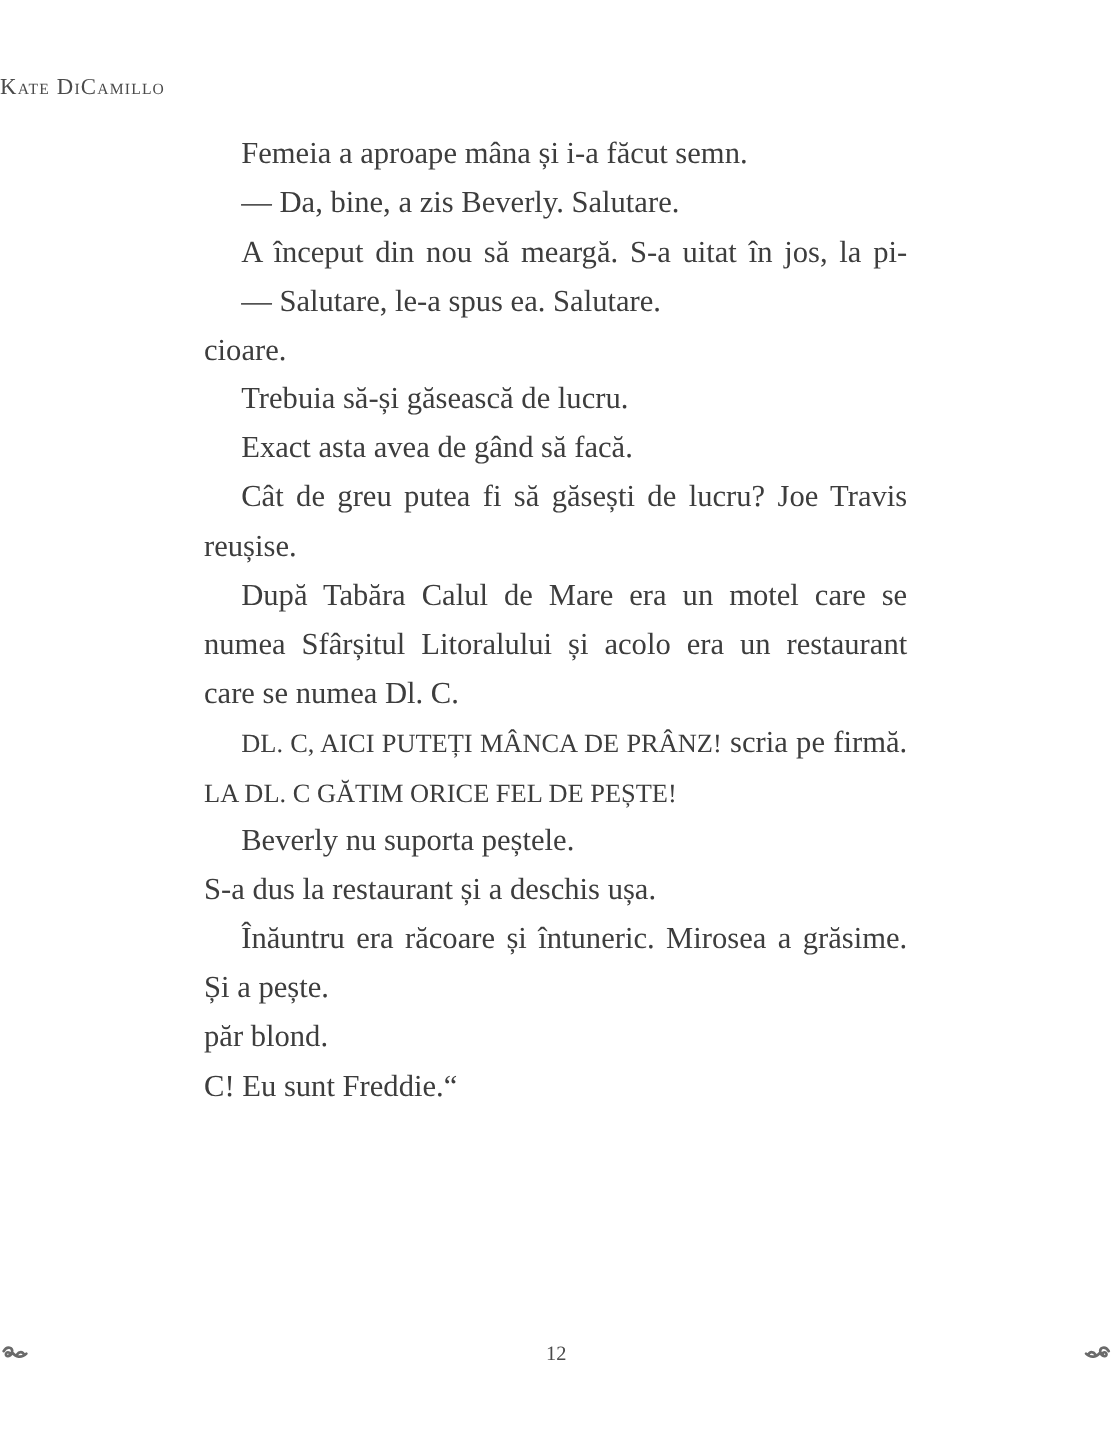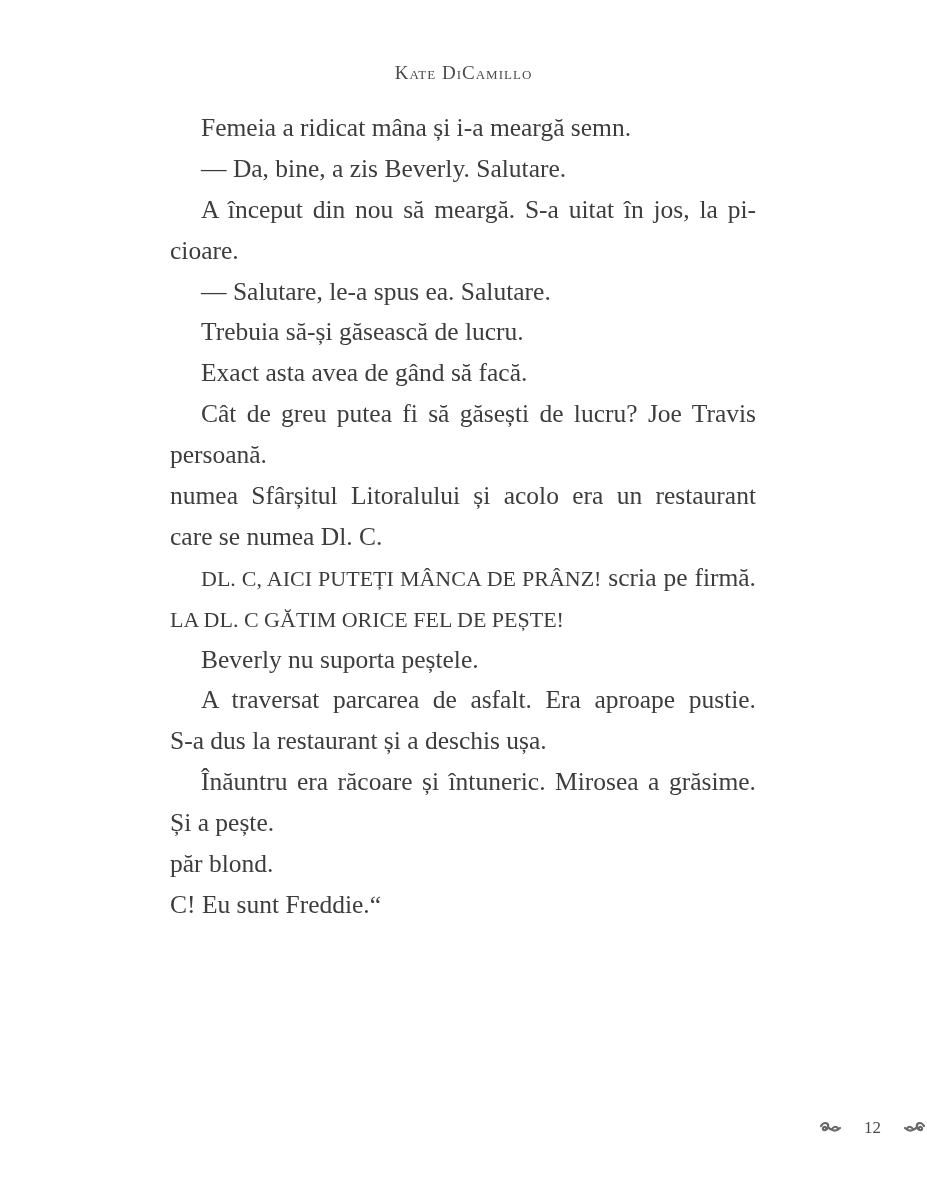--- a/index.html
+++ b/index.html
@@ -13,21 +13,20 @@
       position: relative;
       overflow: hidden;
       font-family: "Liberation Serif", "DejaVu Serif", serif;
       color: #3d3d3d;
     }
     .running-head {
       position: absolute;
       top: 62px;
       left: 0;
       width: 927px;
-      text-align: center;
       font-size: 19px;
       letter-spacing: 1px;
       font-variant: small-caps;
       color: #4a4a4a;
     }
     .text-block {
       position: absolute;
       top: 108px;
       left: 170px;
       width: 586px;
@@ -44,54 +43,54 @@
       text-align: justify;
       text-align-last: justify;
     }
     .line .smallcaps { font-size: 22px; }
     .folio {
       position: absolute;
       top: 1118px;
       left: 0;
       width: 927px;
       display: flex;
-      justify-content: flex-end;
+      justify-content: space-between;
       align-items: center;
       gap: 22px;
       color: #4a4a4a;
       font-size: 17px;
     }
     .orn {
       width: 24px;
       height: 16px;
       display: inline-block;
     }
     .orn svg { width: 24px; height: 16px; }
   </style>
 </head>
 <body>
 
 <div class="running-head">Kate DiCamillo</div>
 
 <div class="text-block" id="text-block">
-    <div class="line indent">Femeia a ridicat mâna și i-a meargă semn.</div>
+    <div class="line indent">Femeia a aproape mâna și i-a făcut semn.</div>
     <div class="line indent">— Da, bine, a zis Beverly. Salutare.</div>
     <div class="line indent justify">A început din nou să meargă. S-a uitat în jos, la pi-</div>
+    <div class="line indent">— Salutare, le-a spus ea. Salutare.</div>
     <div class="line">cioare.</div>
-    <div class="line indent">— Salutare, le-a spus ea. Salutare.</div>
     <div class="line indent">Trebuia să-și găsească de lucru.</div>
     <div class="line indent">Exact asta avea de gând să facă.</div>
     <div class="line indent justify">Cât de greu putea fi să găsești de lucru? Joe Travis</div>
-    <div class="line">persoană.</div>
+    <div class="line">reușise.</div>
+    <div class="line indent justify">După Tabăra Calul de Mare era un motel care se</div>
     <div class="line justify">numea Sfârșitul Litoralului și acolo era un restaurant</div>
     <div class="line">care se numea Dl. C.</div>
     <div class="line indent justify"><span class="smallcaps">DL. C, AICI PUTEȚI MÂNCA DE PRÂNZ!</span><span> scria pe firmă.</span></div>
     <div class="line"><span class="smallcaps">LA DL. C GĂTIM ORICE FEL DE PEȘTE!</span></div>
     <div class="line indent">Beverly nu suporta peștele.</div>
-    <div class="line indent justify">A traversat parcarea de asfalt. Era aproape pustie.</div>
     <div class="line">S-a dus la restaurant și a deschis ușa.</div>
     <div class="line indent justify">Înăuntru era răcoare și întuneric. Mirosea a grăsime.</div>
     <div class="line">Și a pește.</div>
     <div class="line">păr blond.</div>
     <div class="line">C! Eu sunt Freddie.“</div>
   </div>
 
 <div class="folio">
   <span class="orn">
     <svg viewBox="0 0 24 16">

